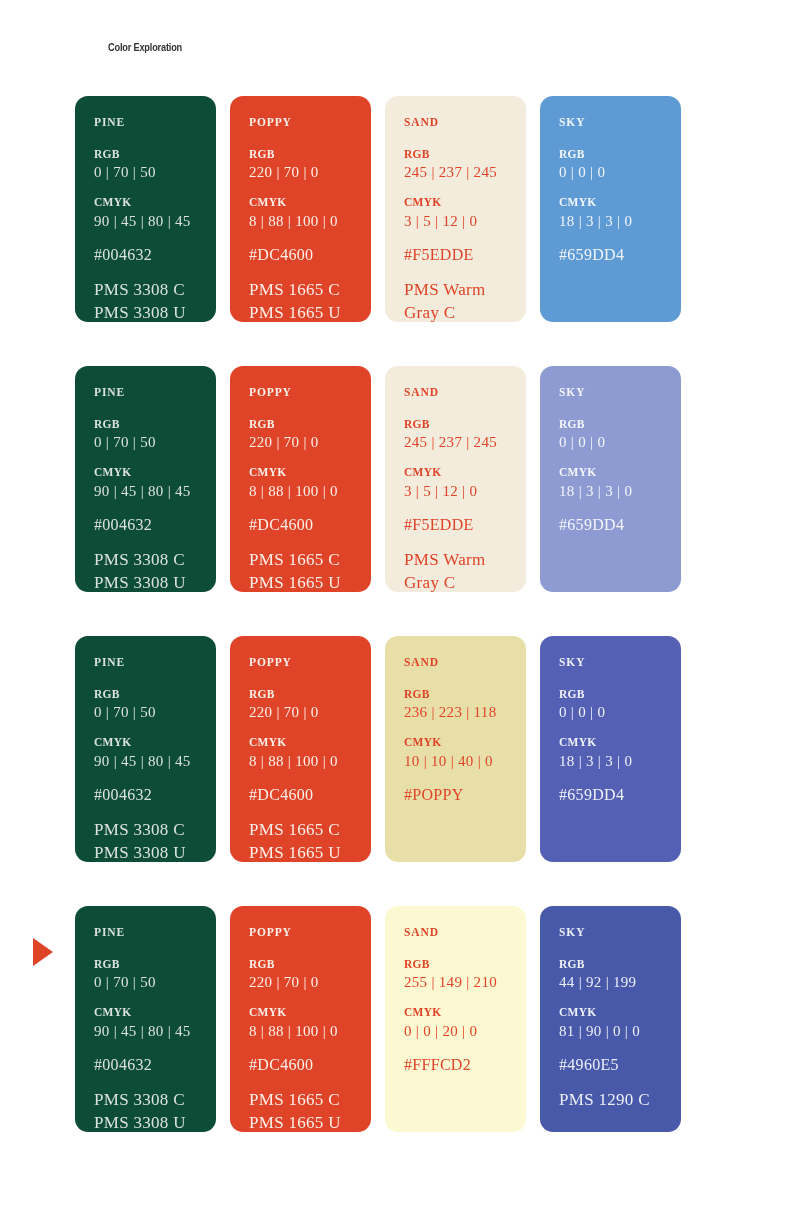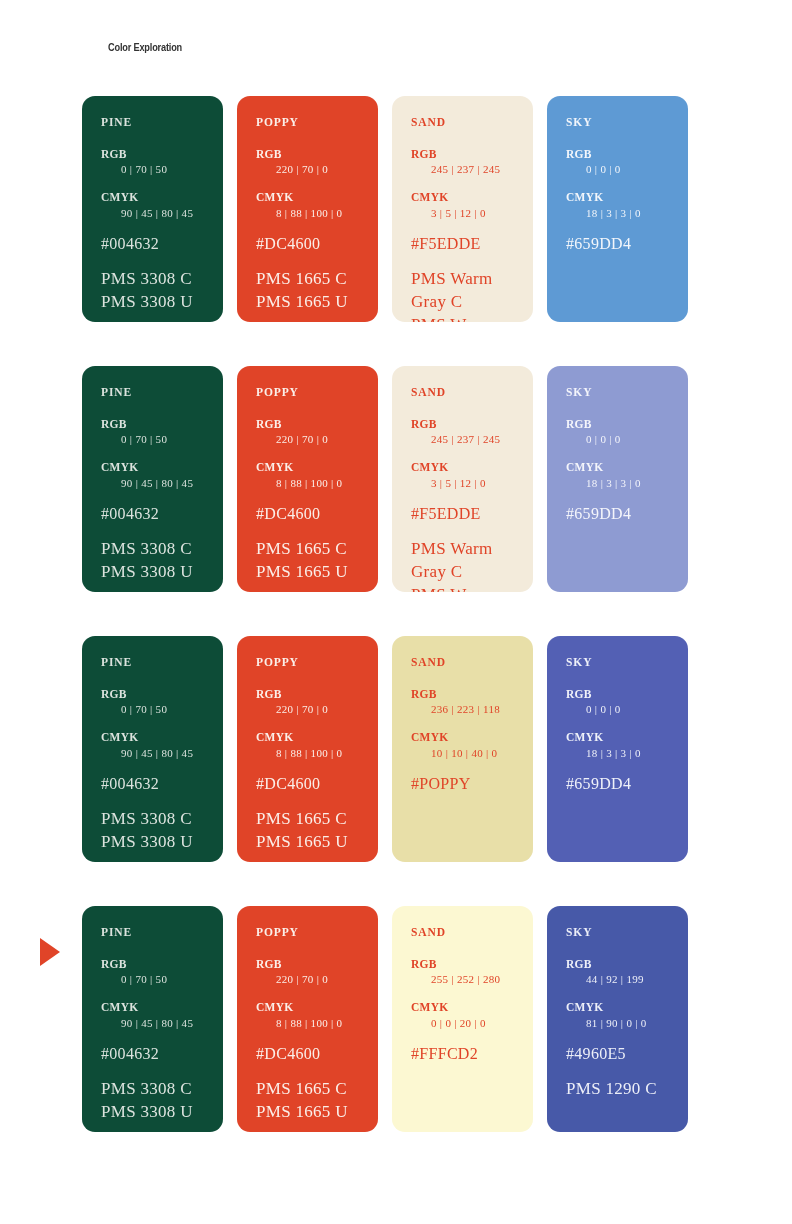--- a/index.html
+++ b/index.html
@@ -21,21 +21,21 @@
     font-family: "Liberation Sans", sans-serif;
     font-weight: bold;
     font-size: 10px;
     letter-spacing: -0.2px;
     color: #333333;
     transform: scaleX(0.92);
     transform-origin: left center;
   }
   .grid {
     position: absolute;
-    left: 82px;
+    left: 75px;
     top: 96px;
     width: 610px;
   }
   .row {
     position: relative;
     display: flex;
     gap: 14px;
     margin-bottom: 44px;
   }
   .row:last-child { margin-bottom: 0; }
@@ -58,24 +58,23 @@
     margin-bottom: 13px;
   }
   .block:last-child { margin-bottom: 0; }
   .block-label {
     font-size: 11.5px;
     line-height: 1.35;
     letter-spacing: 0.3px;
     font-weight: bold;
   }
   .block-value {
-    font-size: 11px;
+    font-size: 15px;
     line-height: 1.35;
     letter-spacing: 0.3px;
-    margin-left: 20px;
   }
   .hex {
     font-size: 16px;
     line-height: 1.35;
     letter-spacing: 0.3px;
     margin-bottom: 13px;
   }
   .pms {
     font-size: 17px;
     line-height: 1.35;
@@ -311,21 +310,21 @@
         <div class="hex">#DC4600</div>
         <div>
           <div class="pms">PMS 1665 C</div>
           <div class="pms">PMS 1665 U</div>
         </div>
       </div>
       <div class="card" style="background: rgb(252, 248, 210); color: rgb(224, 68, 40);">
         <div class="card-title">SAND</div>
         <div class="block">
           <div class="block-label">RGB</div>
-          <div class="block-value">255 | 252 | 280</div>
+          <div class="block-value">255 | 149 | 210</div>
         </div>
         <div class="block">
           <div class="block-label">CMYK</div>
           <div class="block-value">0 | 0 | 20 | 0</div>
         </div>
         <div class="hex">#FFFCD2</div>
       </div>
       <div class="card" style="background: rgb(71, 89, 168); color: rgb(237, 239, 248);">
         <div class="card-title">SKY</div>
         <div class="block">

